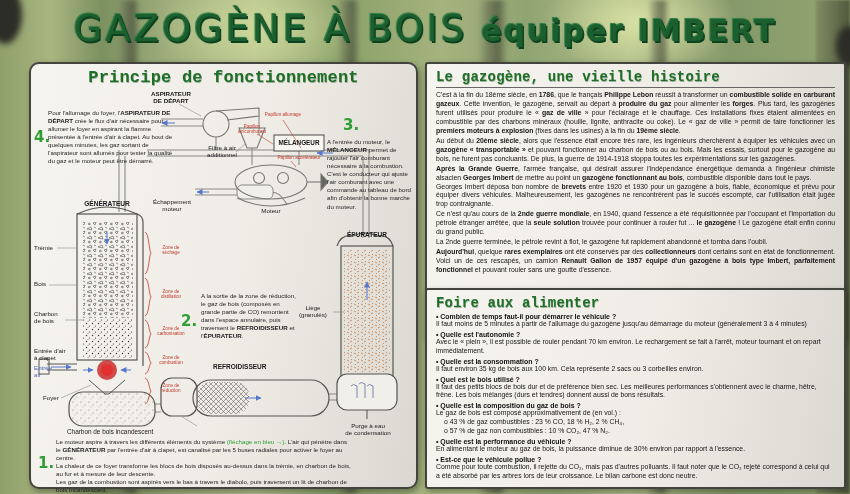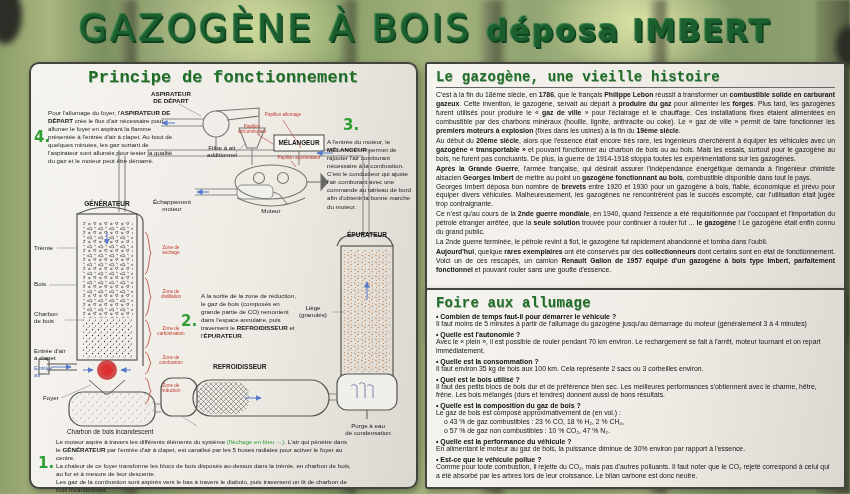--- a/index.html
+++ b/index.html
@@ -54,21 +54,21 @@
 
 <div class="trunk" style="left:118px"></div>
 <div class="trunk" style="left:338px"></div>
 <div class="trunk" style="left:478px;width:30px"></div>
 <div class="trunk" style="left:648px"></div>
 <div class="trunk" style="left:816px;width:34px;filter:blur(1px);background:linear-gradient(90deg,rgba(60,64,48,.2),rgba(52,56,42,.7))"></div>
 <div class="blob-dark" style="left:-12px;top:-14px;width:34px;height:58px"></div>
 <div class="blob-dark" style="left:836px;top:26px;width:26px;height:40px"></div>
 
 <div class="sign-title">
-  <span class="t1">GAZOGÈNE À BOIS</span><span class="t2">déposa IMBERT</span>
+  <span class="t1">GAZOGÈNE À BOIS</span><span class="t2">équiper IMBERT</span>
 </div>
 
 <div class="panel" id="principle-panel">
 
   <svg width="385" height="423" viewBox="0 0 385 423">
     <defs>
       <pattern id="pwood" width="11" height="9" patternUnits="userSpaceOnUse">
         <path d="M1 3 L5 1 L6 4 Z M7 6 L10 5 L9 8 Z M2 7 L4 6 L4 8 Z M8 1 L10 2" fill="none" stroke="#4a4a4a" stroke-width="0.55"></path>
       </pattern>
       <pattern id="pchar" width="6" height="6" patternUnits="userSpaceOnUse">
@@ -252,21 +252,21 @@
   <div class="hpara"><span>C'est à la fin du 18ème siècle, en </span><span class="b">1786</span><span>, que le français </span><span class="b">Philippe Lebon</span><span> réussit à transformer un </span><span class="b">combustible solide en carburant gazeux</span><span>. Cette invention, le gazogène, servait au départ à </span><span class="b">produire du gaz</span><span> pour alimenter les </span><span class="b">forges</span><span>. Plus tard, les gazogènes furent utilisés pour produire le « </span><span class="b">gaz de ville</span><span> » pour l'éclairage et le chauffage. Ces installations fixes étaient alimentées en combustible par des charbons minéraux (houille, lignite, anthracite ou coke). Le « gaz de ville » permit de faire fonctionner les </span><span class="b">premiers moteurs à explosion</span><span> (fixes dans les usines) à la fin du </span><span class="b">19ème siècle</span><span>.</span></div>
   <div class="hpara"><span>Au début du </span><span class="b">20ème siècle</span><span>, alors que l'essence était encore très rare, les ingénieurs cherchèrent à équiper les véhicules avec un </span><span class="b">gazogène « transportable »</span><span> et pouvant fonctionner au charbon de bois ou au bois. Mais les essais, surtout pour le gazogène au bois, ne furent pas concluants. De plus, la guerre de 1914-1918 stoppa toutes les expérimentations sur les gazogènes.</span></div>
   <div class="hpara"><span class="b">Après la Grande Guerre</span><span>, l'armée française, qui désirait assurer l'indépendance énergétique demanda à l'ingénieur chimiste alsacien </span><span class="b">Georges Imbert</span><span> de mettre au point un </span><span class="b">gazogène fonctionnant au bois</span><span>, combustible disponible dans tout le pays.
 Georges Imbert déposa bon nombre de </span><span class="b">brevets</span><span> entre 1920 et 1930 pour un gazogène à bois, fiable, économique et prévu pour équiper divers véhicules. Malheureusement, les gazogènes ne rencontrèrent pas le succès escompté, car l'utilisation était jugée trop contraignante.</span></div>
   <div class="hpara"><span>Ce n'est qu'au cours de la </span><span class="b">2nde guerre mondiale</span><span>, en 1940, quand l'essence a été réquisitionnée par l'occupant et l'importation du pétrole étranger arrêtée, que la </span><span class="b">seule solution</span><span> trouvée pour continuer à rouler fut ... </span><span class="b">le gazogène</span><span> ! Le gazogène était enfin connu du grand public.</span></div>
   <div class="hpara"><span>La 2nde guerre terminée, le pétrole revint à flot, le gazogène fut rapidement abandonné et tomba dans l'oubli.</span></div>
   <div class="hpara"><span class="b">Aujourd'hui</span><span>, quelque </span><span class="b">rares exemplaires</span><span> ont été conservés par des </span><span class="b">collectionneurs</span><span> dont certains sont en état de fonctionnement. Voici un de ces rescapés, un camion </span><span class="b">Renault Galion de 1957 équipé d'un gazogène à bois type Imbert, parfaitement fonctionnel</span><span> et pouvant rouler sans une goutte d'essence.</span></div>
 </div>
 
 <div class="panel" id="faq-panel">
-  <div class="panel-h" style="margin-bottom:2px">Foire aux allumage</div>
+  <div class="panel-h" style="margin-bottom:2px">Foire aux alimenter</div>
 
   <div class="q">Combien de temps faut-il pour démarrer le véhicule ?</div>
   <div class="ans">Il faut moins de 5 minutes à partir de l'allumage du gazogène jusqu'au démarrage du moteur (généralement 3 à 4 minutes)</div>
 
   <div class="q">Quelle est l'autonomie ?</div>
   <div class="ans">Avec le « plein », il est possible de rouler pendant 70 km environ. Le rechargement se fait à l'arrêt, moteur tournant et on repart immédiatement.</div>
 
   <div class="q">Quelle est la consommation ?</div>
   <div class="ans">Il faut environ 35 kg de bois aux 100 km. Cela représente 2 sacs ou 3 corbeilles environ.</div>
 

